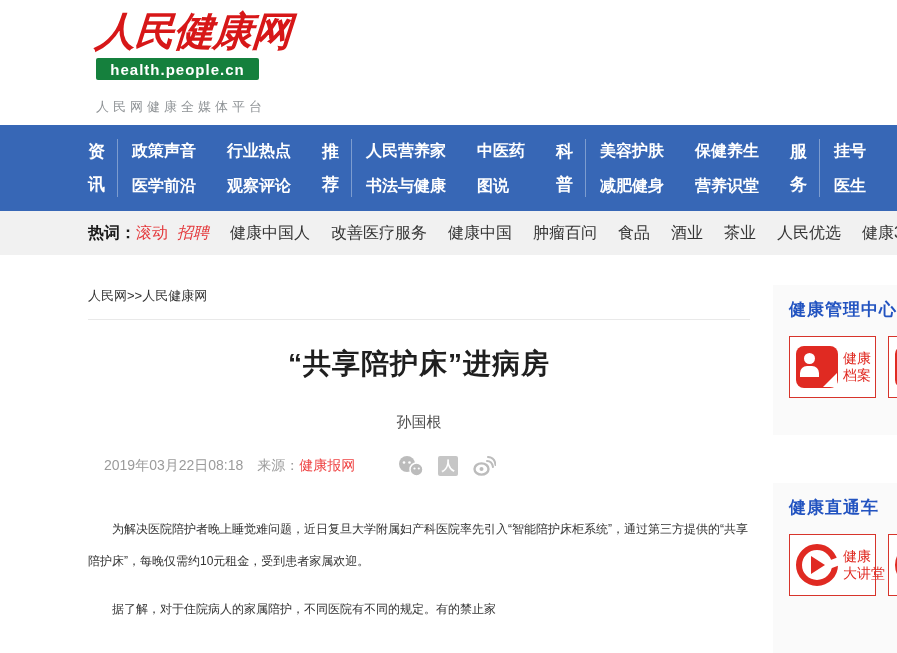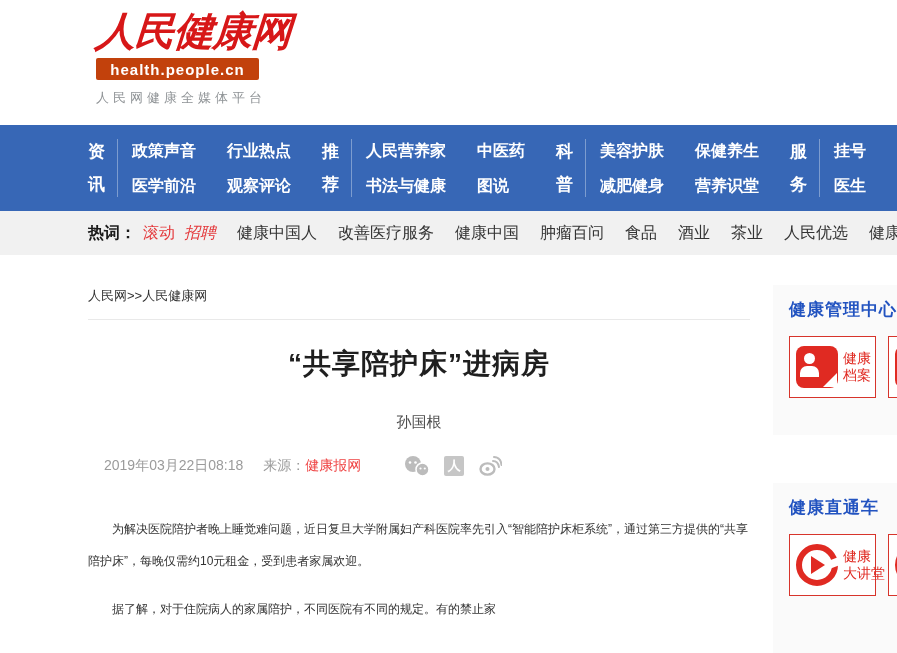--- a/index.html
+++ b/index.html
@@ -5,50 +5,50 @@
   * { margin:0; padding:0; box-sizing:border-box; }
   html,body { width:897px; height:653px; overflow:hidden; background:#fff;
     font-family:"Liberation Sans","DejaVu Sans",sans-serif; }
   .page { position:relative; width:897px; height:653px; overflow:hidden; background:#fff; }
 
   
   .site-header { position:absolute; top:0; left:0; width:897px; height:125px; background:#fff; }
   .logo { position:absolute; left:96px; top:4px; cursor:pointer; }
   .logo-calligraphy { font-family:"DejaVu Serif","Liberation Serif",serif; font-style:italic; font-weight:bold;
     font-size:40px; line-height:54px; color:#d71718; letter-spacing:-1px; transform:skewX(-4deg); }
-  .logo-domain { width:163px; height:22px; background:#c2410c; color:#fff; font-size:15px; font-weight:bold;
+  .logo-domain { width:163px; height:22px; background:#15803d; color:#fff; font-size:15px; font-weight:bold;
     letter-spacing:1px; display:flex; align-items:center; justify-content:center; border-radius:2px; }
-  .logo-tagline { margin-top:9px; color:#8f9396; font-size:13px; letter-spacing:4px; white-space:nowrap; }
+  .logo-tagline { margin-top:18px; color:#8f9396; font-size:13px; letter-spacing:4px; white-space:nowrap; }
 
   
   .main-nav { position:absolute; top:125px; left:0; width:897px; height:86px; background:#3767b6;
     display:flex; align-items:center; padding-left:88px; }
   .nav-group { display:flex; align-items:center; }
   .nav-vlabel { display:flex; flex-direction:column; gap:16px; color:#fff; font-size:17px; font-weight:bold; line-height:1; }
   .nav-sep { width:1px; height:58px; background:rgba(255,255,255,.35); margin:0 14px 0 12px; }
   .nav-col { display:flex; flex-direction:column; gap:17px; margin-right:31px; }
   .nav-col a { color:#fff; font-size:16px; font-weight:bold; text-decoration:none; line-height:1.1; white-space:nowrap; cursor:pointer; }
 
   
   .hotbar { position:absolute; top:211px; left:0; width:897px; height:44px; background:#f1f1f1;
     display:flex; align-items:center; padding-left:88px; font-size:16px; white-space:nowrap; }
-  .hot-label { font-weight:bold; color:#1a1a1a; margin-right:7px; }
+  .hot-label { font-weight:bold; color:#1a1a1a; }
   .hotbar a { text-decoration:none; cursor:pointer; }
   .hot-red { color:#e4393c; margin-right:9px; }
   .hot-red.last { margin-right:21px;font-style:italic; }
   .hot-link { color:#333; margin-right:21px; }
 
   
   .main-col { position:absolute; left:88px; top:255px; width:662px; }
   .breadcrumb { margin-top:32px; font-size:13px; color:#333; cursor:pointer; }
   .divider { margin-top:14px; height:1px; background:#e9e9e9; }
   .article-title { margin-top:25px; text-align:center; font-size:28px; font-weight:bold; color:#1f1f1f; letter-spacing:1px; }
   .article-author { margin-top:30px; text-align:center; font-size:15px; color:#4d4d4d; }
   .article-meta { margin-top:23px; padding-left:16px; display:flex; align-items:center; font-size:14px; color:#9b9b9b; }
-  .meta-date { margin-right:20px; }
+  .meta-date { margin-right:14px; }
   .meta-source { color:#ef4444; cursor:pointer; }
   .share { display:flex; align-items:center; gap:14px; margin-left:42px; }
   .share-btn { display:flex; align-items:center; justify-content:center; cursor:pointer; }
   .people-share { width:20px; height:20px; background:#c6c6c6; color:#fff; font-size:13px; font-weight:bold;
     display:flex; align-items:center; justify-content:center; border-radius:2px; }
   .article-body { margin-top:36px; }
   .article-body p { font-size:12px; color:#333; line-height:32px; text-indent:2em; }
   .article-body p + p { margin-top:16px; }
 
   

